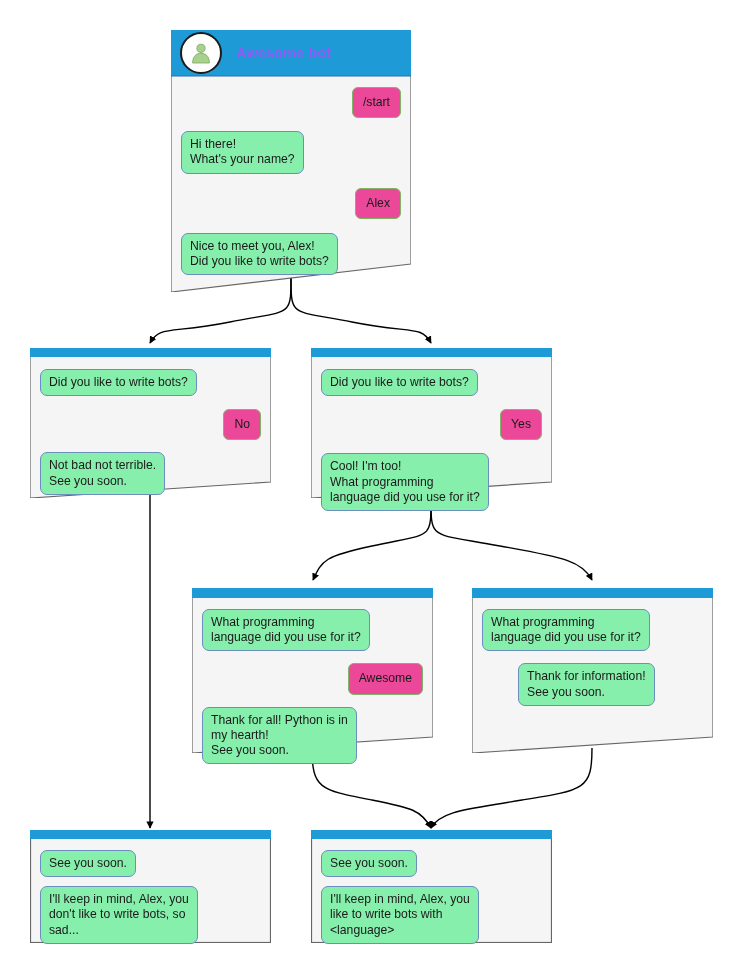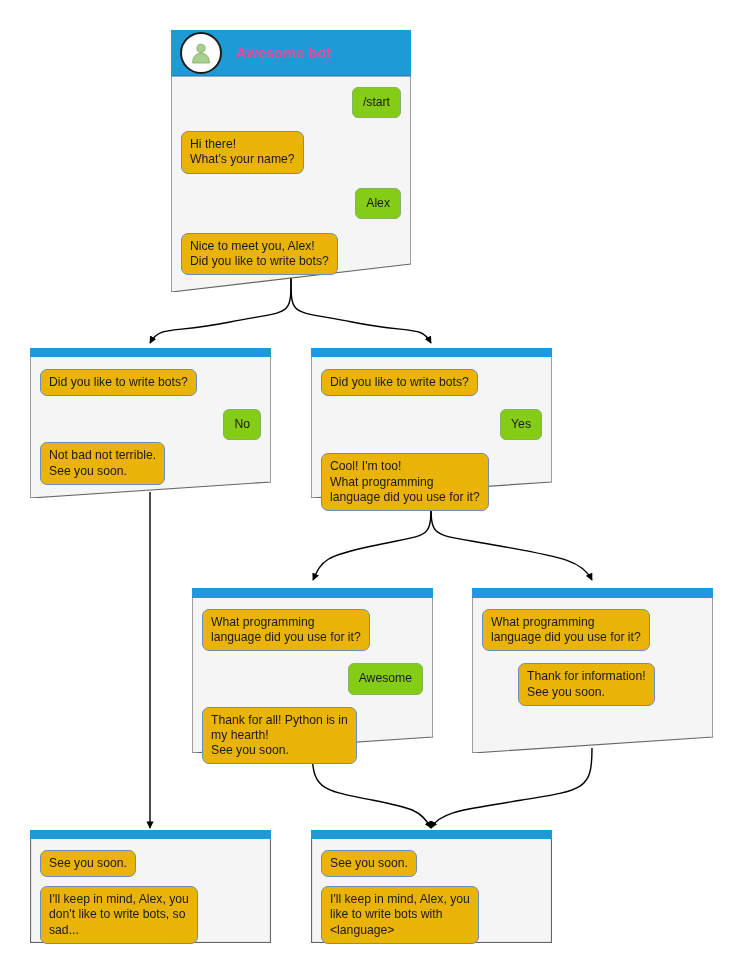--- a/index.html
+++ b/index.html
@@ -57,21 +57,21 @@
     height: 38px;
     border-radius: 50%;
     background: #ffffff;
     border: 2px solid #1b1b1b;
     display: flex;
     align-items: center;
     justify-content: center;
     flex: 0 0 auto;
   }
   .bot-title {
-    color: #ec4899;
+    color: #8b5cf6;
     font-size: 14.5px;
     font-weight: bold;
     margin-left: 14px;
     letter-spacing: 0.1px;
     white-space: nowrap;
   }
 
   
   .chat-body {
     position: absolute;
@@ -94,25 +94,25 @@
     border-radius: 7px;
     border: 1px solid;
     font-size: 12.2px;
     line-height: 15.2px;
     color: #1a1a1a;
     padding: 5px 8px 5px 8px;
     white-space: pre-line;
     max-width: 84%;
   }
   .bubble.bot {
-    background: #eab308;
+    background: #86efac;
     border-color: #6c8ebf;
   }
   .bubble.user {
-    background: #84cc16;
+    background: #ec4899;
     border-color: #82b366;
     border-radius: 6px;
     padding: 7px 10px;
   }
 </style>
 </head>
 <body>
 
 <div id="canvas">
 
@@ -175,21 +175,21 @@
       <polygon points="0,0 241,0 241,134 0,150" fill="#f5f5f5" stroke="#666666" stroke-width="1.2"></polygon>
       <rect x="0" y="0" width="241" height="9" fill="#1e9bd7"></rect>
     </svg>
     <div class="chat-body" style="top:9px;">
       <div class="msg-row bot" style="margin-top:3px;">
         <div class="bubble bot">Did you like to write bots?</div>
       </div>
       <div class="msg-row user" style="margin-top:13px;">
         <div class="bubble user">No</div>
       </div>
-      <div class="msg-row bot" style="margin-top:2px;">
+      <div class="msg-row bot" style="margin-top:12px;">
         <div class="bubble bot">Not bad not terrible.
 See you soon.</div>
       </div>
     </div>
   </div>
 
   <div class="node" style="left:311px; top:348px; width:241px; height:150px;">
     <svg class="node-shape" viewBox="0 0 241 150" preserveAspectRatio="none">
       <polygon points="0,0 241,0 241,134 0,150" fill="#f5f5f5" stroke="#666666" stroke-width="1.2"></polygon>
       <rect x="0" y="0" width="241" height="9" fill="#1e9bd7"></rect>

